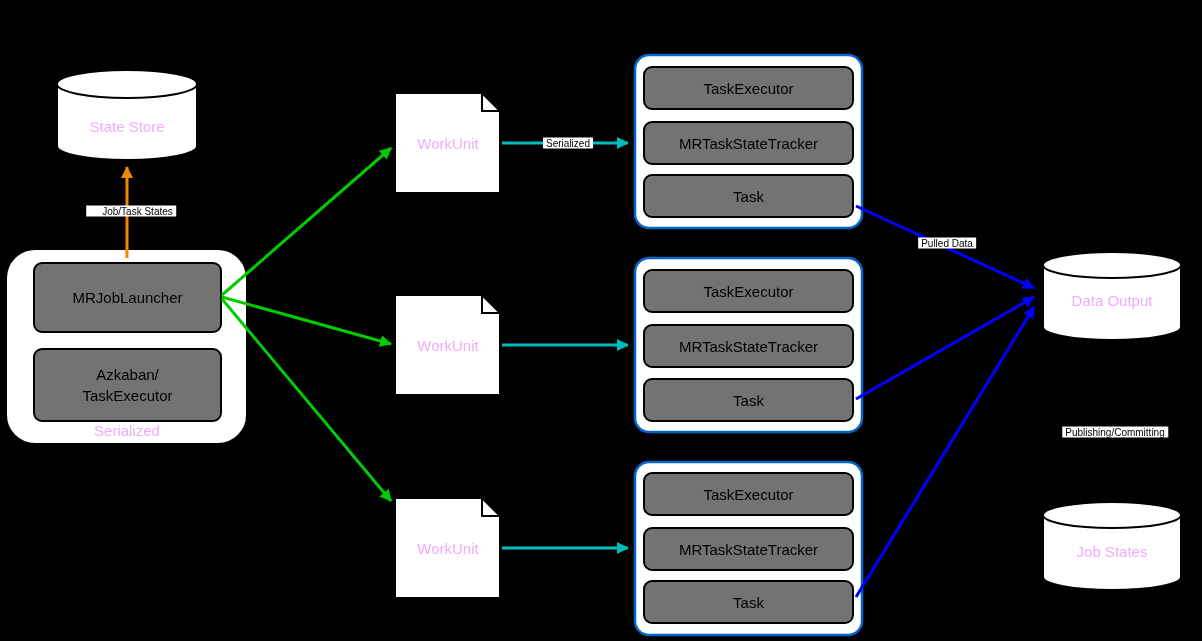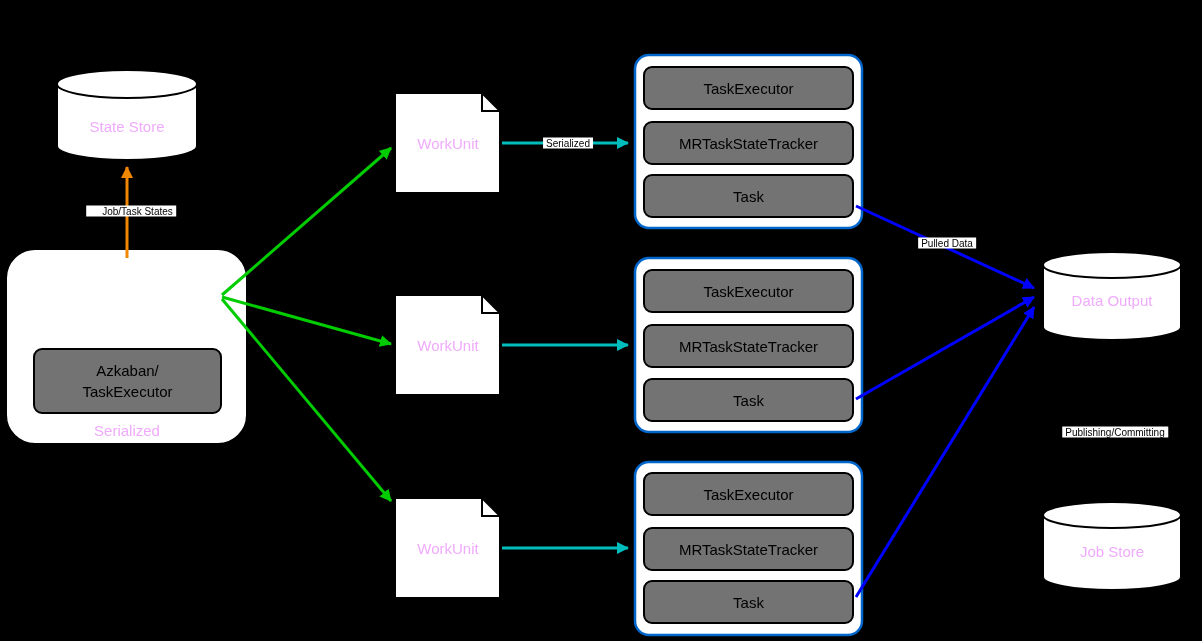--- a/index.html
+++ b/index.html
@@ -60,29 +60,32 @@
       <path d="M395,498 L482,498 L500,516 L500,598 L395,598 Z" fill="#fff" stroke="#000" stroke-width="2"></path>
       <path d="M482,498 L482,516 L500,516" fill="none" stroke="#000" stroke-width="2"></path>
     </g>
 
     <rect x="635" y="55" width="227" height="173" rx="14" fill="#fff" stroke-width="2.5" stroke="#0066cc"></rect>
     <rect x="635" y="258" width="227" height="174" rx="14" fill="#fff" stroke-width="2.5" stroke="#0066cc"></rect>
     <rect x="635" y="462" width="227" height="173" rx="14" fill="#fff" stroke-width="2.5" stroke="#0066cc"></rect>
   </svg>
 
   <div class="container-round" style="left:5px;top:248px;width:243px;height:197px;"></div>
-  <div class="box" style="left:33px;top:348px;width:189px;height:66px;">
+  <div class="box" style="left:33px;top:262px;width:189px;height:71px;">
+    <span>MRJobLauncher</span>
+  </div>
+  <div class="box" style="left:33px;top:348px;width:189px;height:74px;">
     <span>Azkaban/</span>
     <span>TaskExecutor</span>
   </div>
   <div class="shape-label" style="left:127px;top:430px;">Serialized</div>
 
   <div class="shape-label" style="left:127px;top:126px;">State Store</div>
   <div class="shape-label" style="left:1112px;top:300px;">Data Output</div>
-  <div class="shape-label" style="left:1112px;top:551px;">Job Store</div>
+  <div class="shape-label" style="left:1112px;top:551px;">Job States</div>
 
   <div class="shape-label" style="left:448px;top:143px;">WorkUnit</div>
   <div class="shape-label" style="left:448px;top:345px;">WorkUnit</div>
   <div class="shape-label" style="left:448px;top:548px;">WorkUnit</div>
 
   <div class="box" style="left:643px;top:66px;width:211px;height:44px;">
     <span>TaskExecutor</span>
   </div>
   <div class="box" style="left:643px;top:121px;width:211px;height:44px;">
     <span>MRTaskStateTracker</span>

